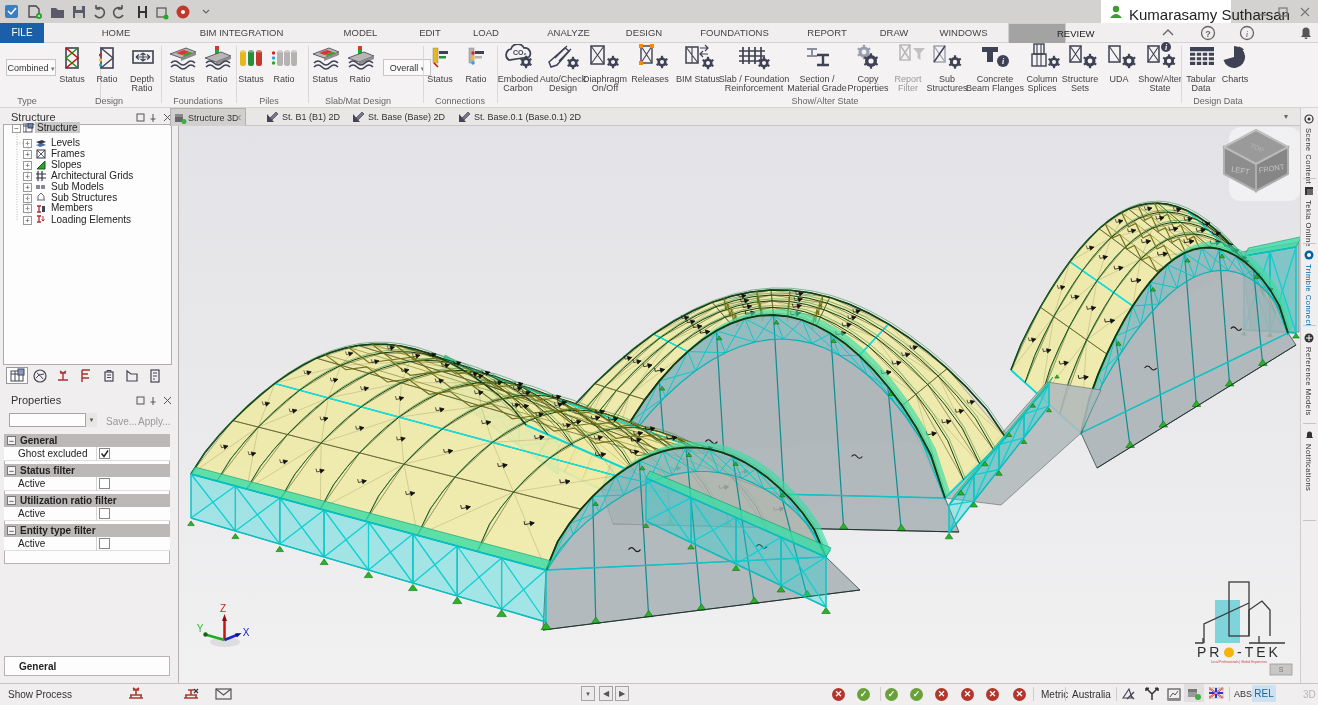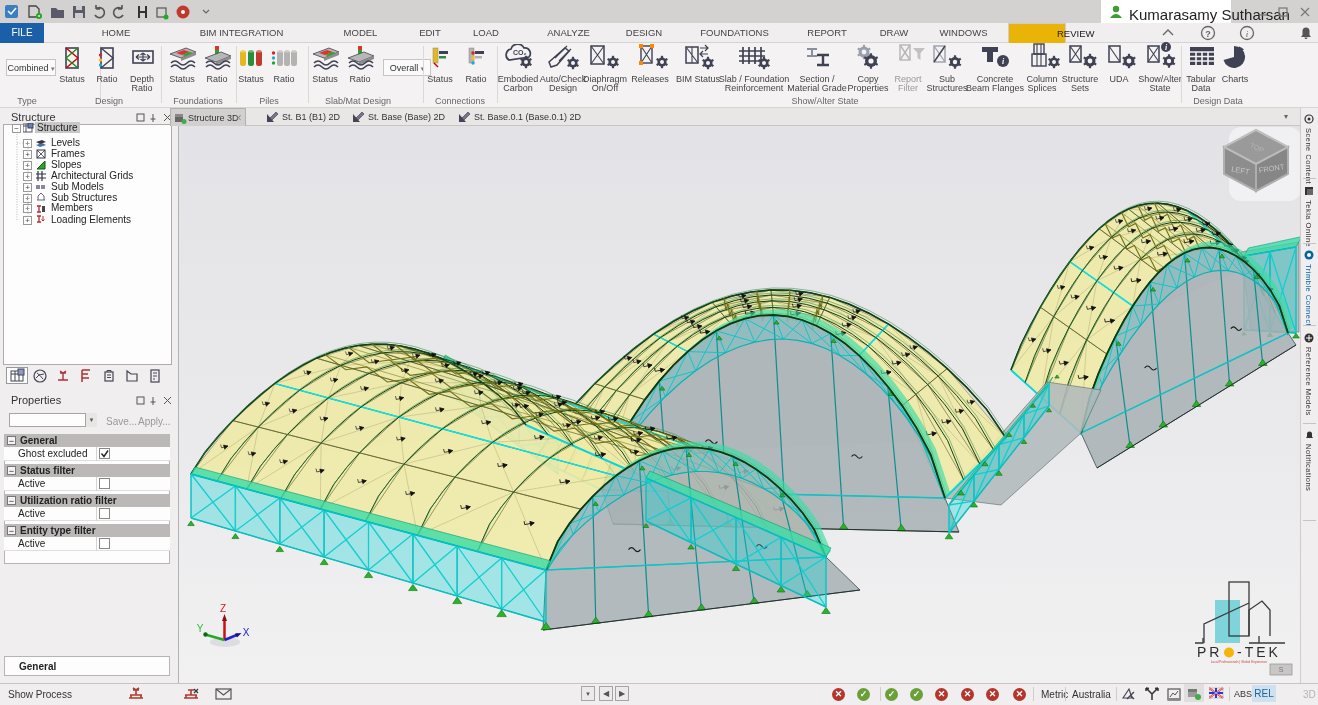--- a/index.html
+++ b/index.html
@@ -9,21 +9,21 @@
 
 #titlebar { left:0; top:0; width:1318px; height:23px; background:#d4d1d1; }
 #titletext { left:236px; top:6px; white-space:nowrap; font-size:8.5px; letter-spacing:-0.2px; font-weight:bold; color:#333; letter-spacing:0; }
 #titletext .lite { color:#8a8a8a; font-weight:bold; }
 #userbox { left:1101px; top:0px; width:130px; height:23px; background:#fff; }
 #username { left:1129px; top:6px; font-size:15px; color:#222; }
 
 #menubar { left:0; top:23px; width:1318px; height:20px; background:#f0eeee; border-bottom:1px solid #d5d2d2; }
 .mtab { position:absolute; top:23px; height:20px; line-height:20px; font-size:9.5px; color:#444; text-align:center; }
 #filetab { left:0; top:23px; width:44px; height:20px; background:#1b5fa8; color:#fff; font-size:10px; line-height:20px; text-align:center; }
-.mtab.active { background:#eab308; border:1px solid #d0cccc; border-bottom:none; color:#222;padding-left:48px; }
+.mtab.active { background:#a3a3a3; border:1px solid #d0cccc; border-bottom:none; color:#222;padding-left:48px; }
 
 #ribbon { left:0; top:43px; width:1318px; height:65px; background:#f4f2f2; border-bottom:1px solid #d8d4d4; }
 .rlabel { position:absolute; font-size:9px; color:#555; text-align:center; }
 .rgroupname { position:absolute; top:96px; font-size:9px; color:#666; text-align:center; }
 .rsep { position:absolute; top:45px; width:1px; height:57px; background:#dcd8d8; }
 
 #leftpanel { left:0; top:108px; width:178px; height:575px; background:#f0eeee; }
 .ptitle { position:absolute; font-size:11px; color:#333; }
 .pbox { position:absolute; background:#fdfdfd; border:1px solid #b0acac; }
 .treetxt { position:absolute; font-size:10px; color:#222; white-space:nowrap; }

